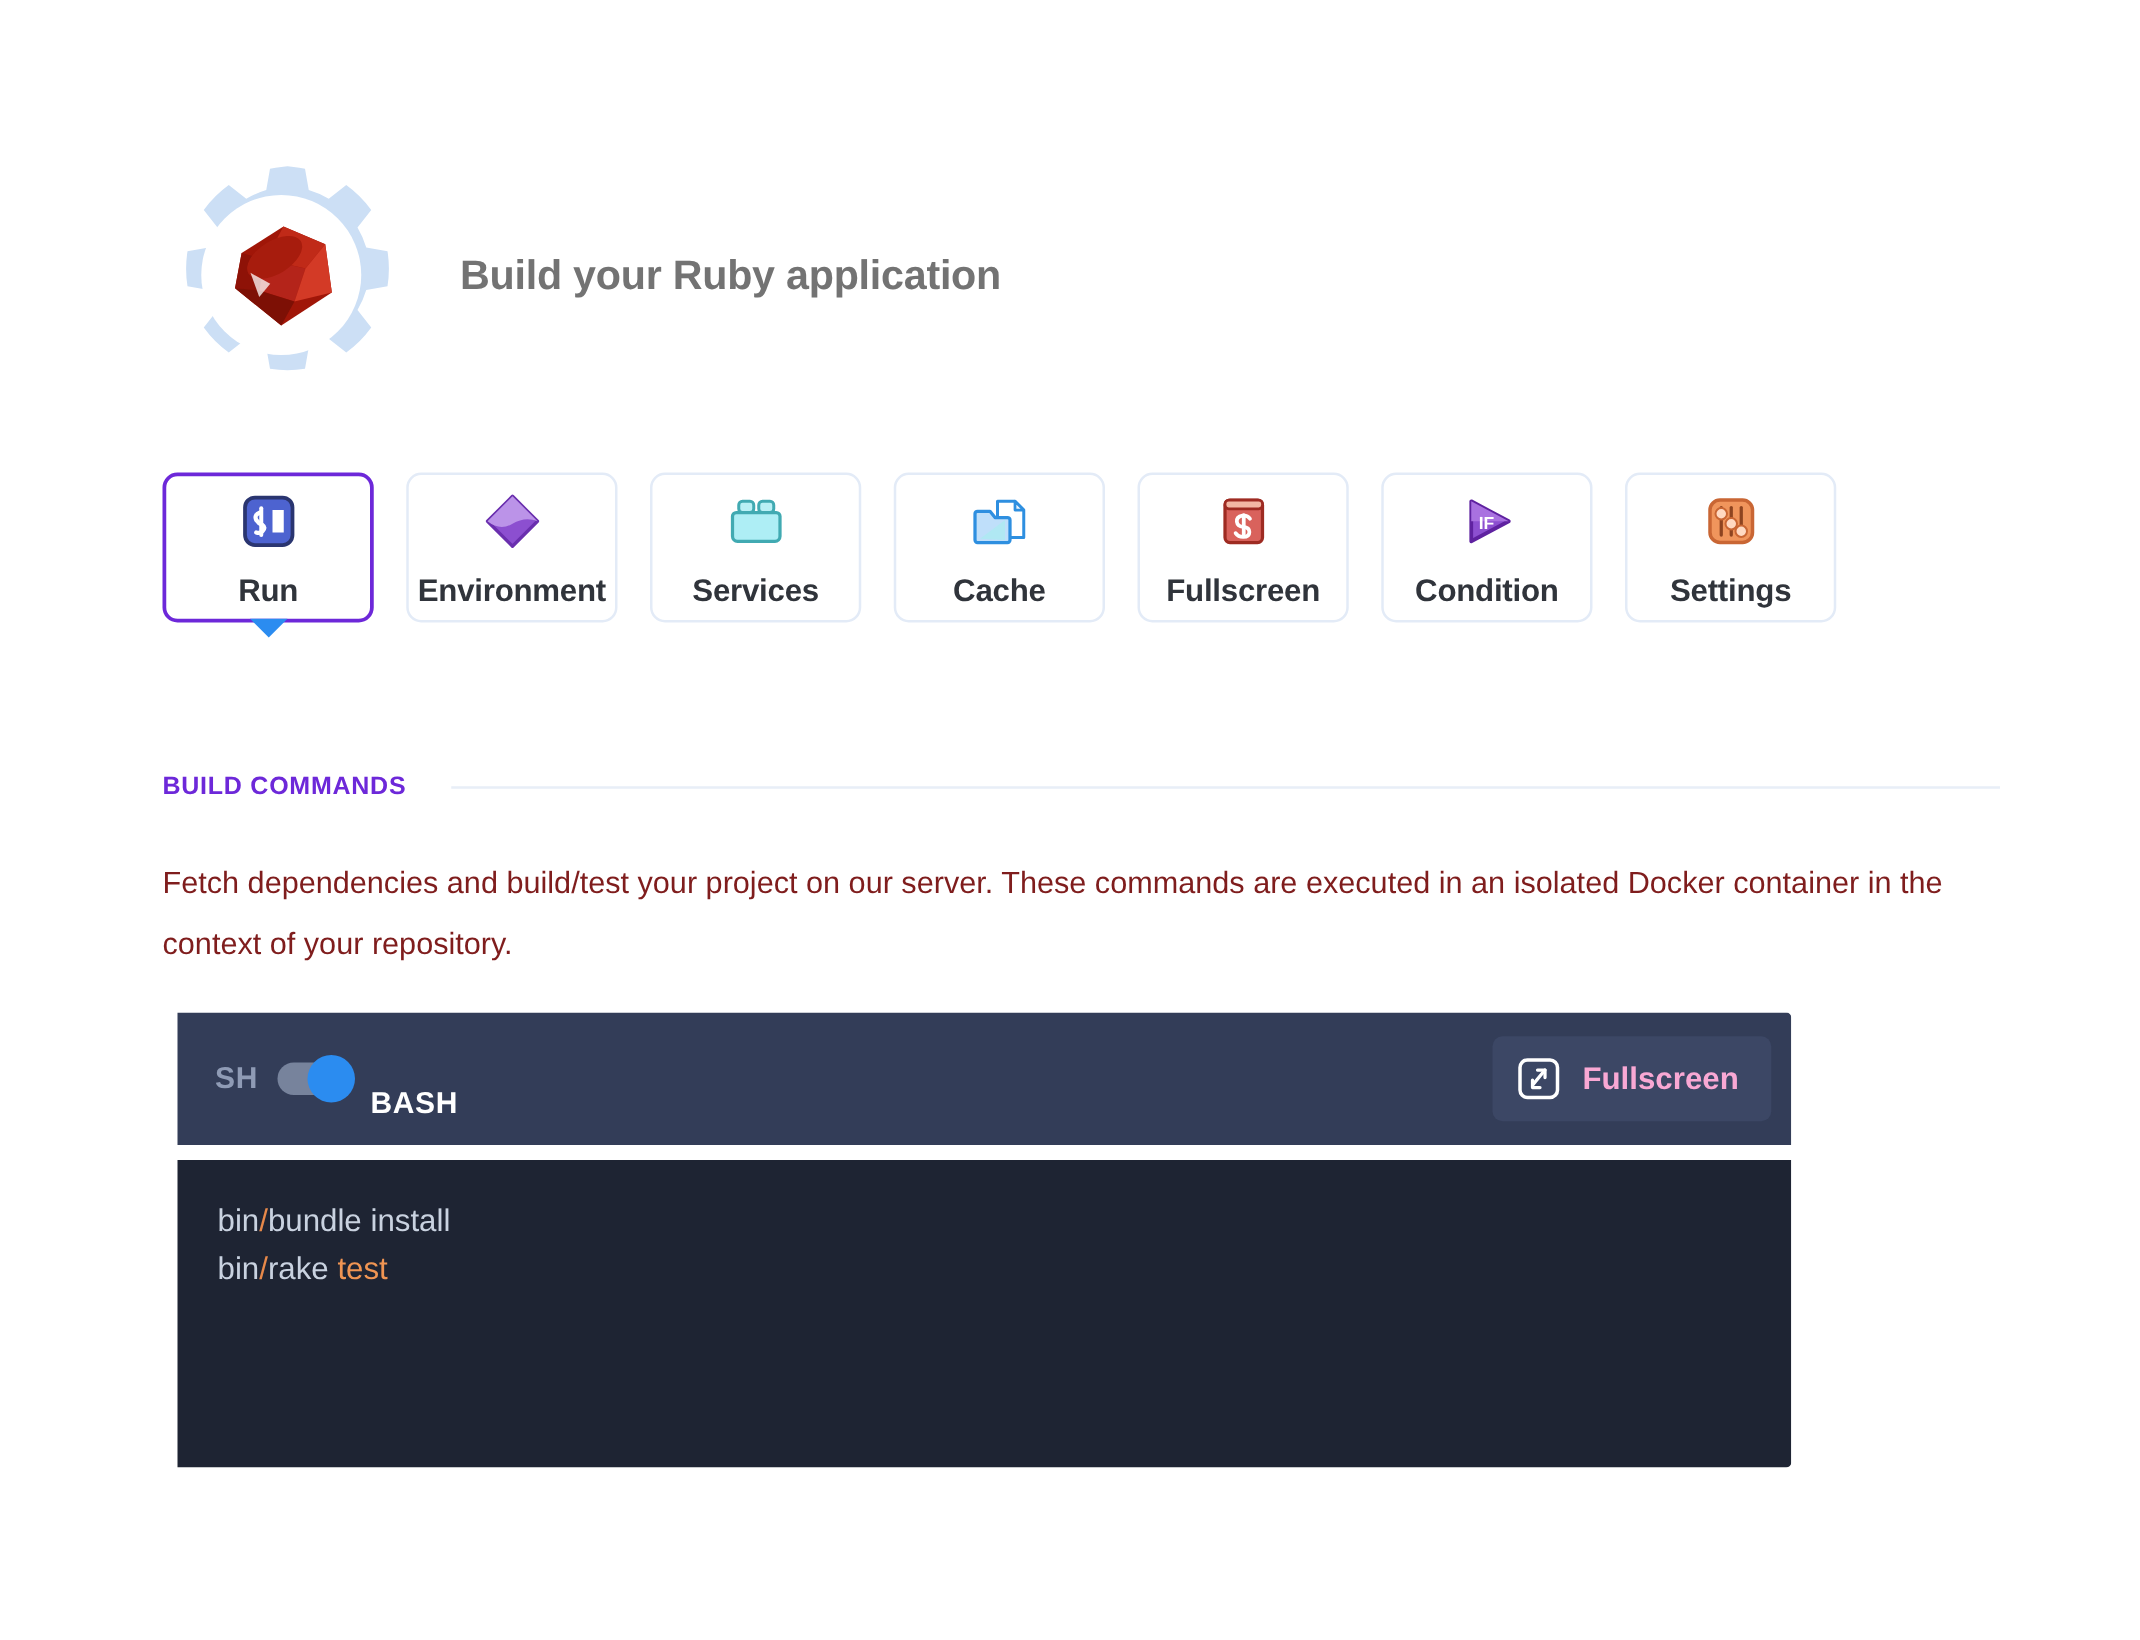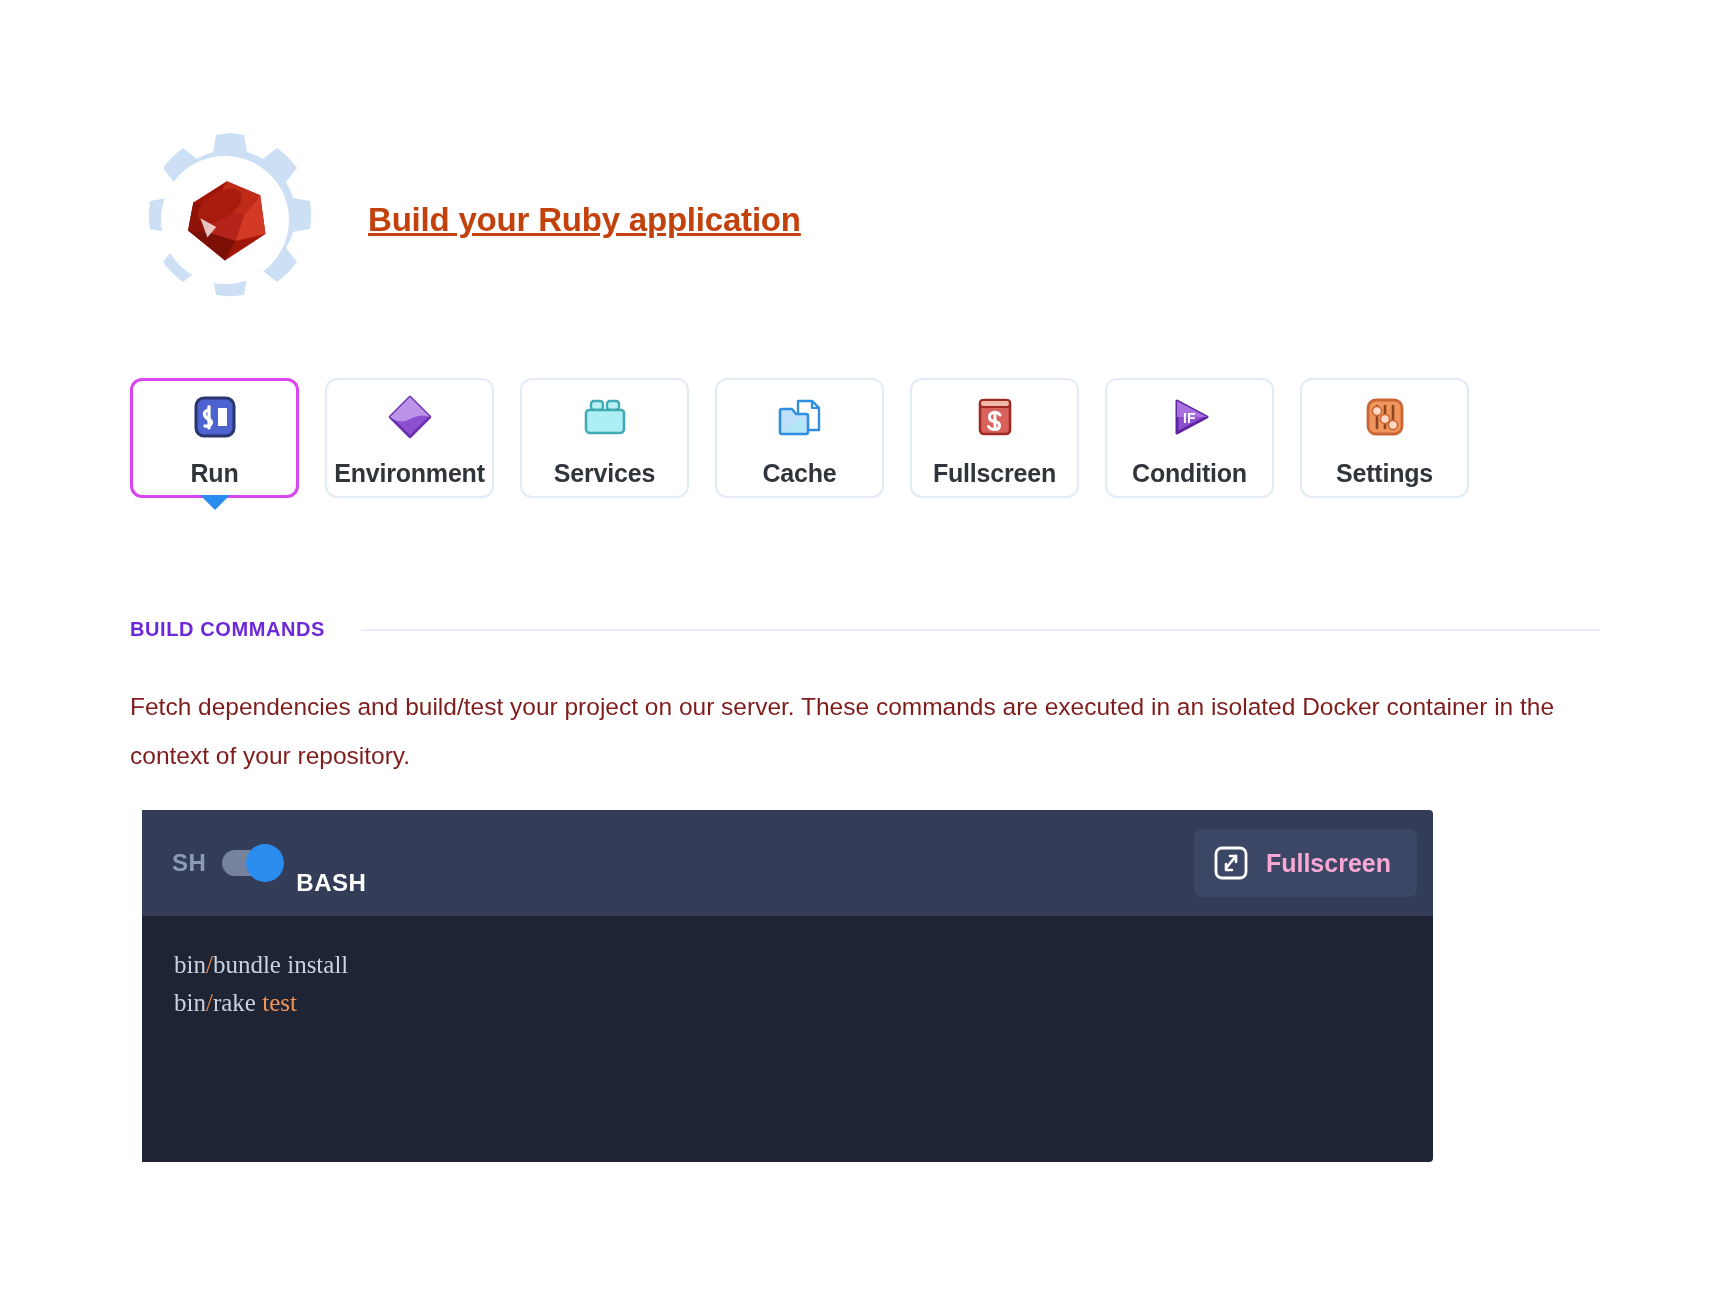--- a/index.html
+++ b/index.html
@@ -23,24 +23,23 @@
     width: 190px; height: 190px;
     flex: 0 0 190px;
     display: flex; align-items: center; justify-content: center;
   }
   .gear { position: absolute; left: 0; top: 0; width: 190px; height: 190px; }
   .gem { position: relative; width: 88px; height: 88px; z-index: 2; }
   .page-title {
     margin-left: 48px;
     font-size: 33px;
     font-weight: bold;
-    color: #c2410c;
+    color: #737373;
     letter-spacing: -0.2px;
     white-space: nowrap;
-    text-decoration: underline;
   }
 
   
   .tabs {
     position: absolute;
     left: 130px; top: 378px;
     display: flex;
     gap: 26px;
   }
   .tab {
@@ -49,21 +48,21 @@
     background: #ffffff;
     border: 2px solid #e3ebf7;
     border-radius: 12px;
     display: flex;
     flex-direction: column;
     align-items: center;
     justify-content: center;
     cursor: pointer;
   }
   .tab.active {
-    border: 3px solid #d946ef;
+    border: 3px solid #6d28d9;
     box-shadow: 0 0 0 0 rgba(0,0,0,0);
   }
   .tab .caret {
     position: absolute;
     left: 50%;
     bottom: -15px;
     transform: translateX(-50%);
     width: 0; height: 0;
     border-left: 15px solid transparent;
     border-right: 15px solid transparent;
@@ -173,23 +172,24 @@
   .fs-icon { width: 34px; height: 34px; margin-right: 18px; }
   .fs-label {
     font-size: 25px;
     font-weight: bold;
     color: #f9a8d4;
   }
   .code-body {
     background: #1e2433;
     min-height: 246px;
     padding: 30px 0 0 32px;
-    font-family: Liberation Serif, serif;
+    font-family: Liberation Sans, sans-serif;
     font-size: 25px;
     line-height: 38px;
+    margin-top: 12px;
   }
   .code-line { white-space: pre; }
   .tok-plain { color: #c9d2e0; }
   .tok-op    { color: #e8894a; }
   .tok-str   { color: #f09553; }
 </style>
 </head>
 <body>
 
 <div class="page">

